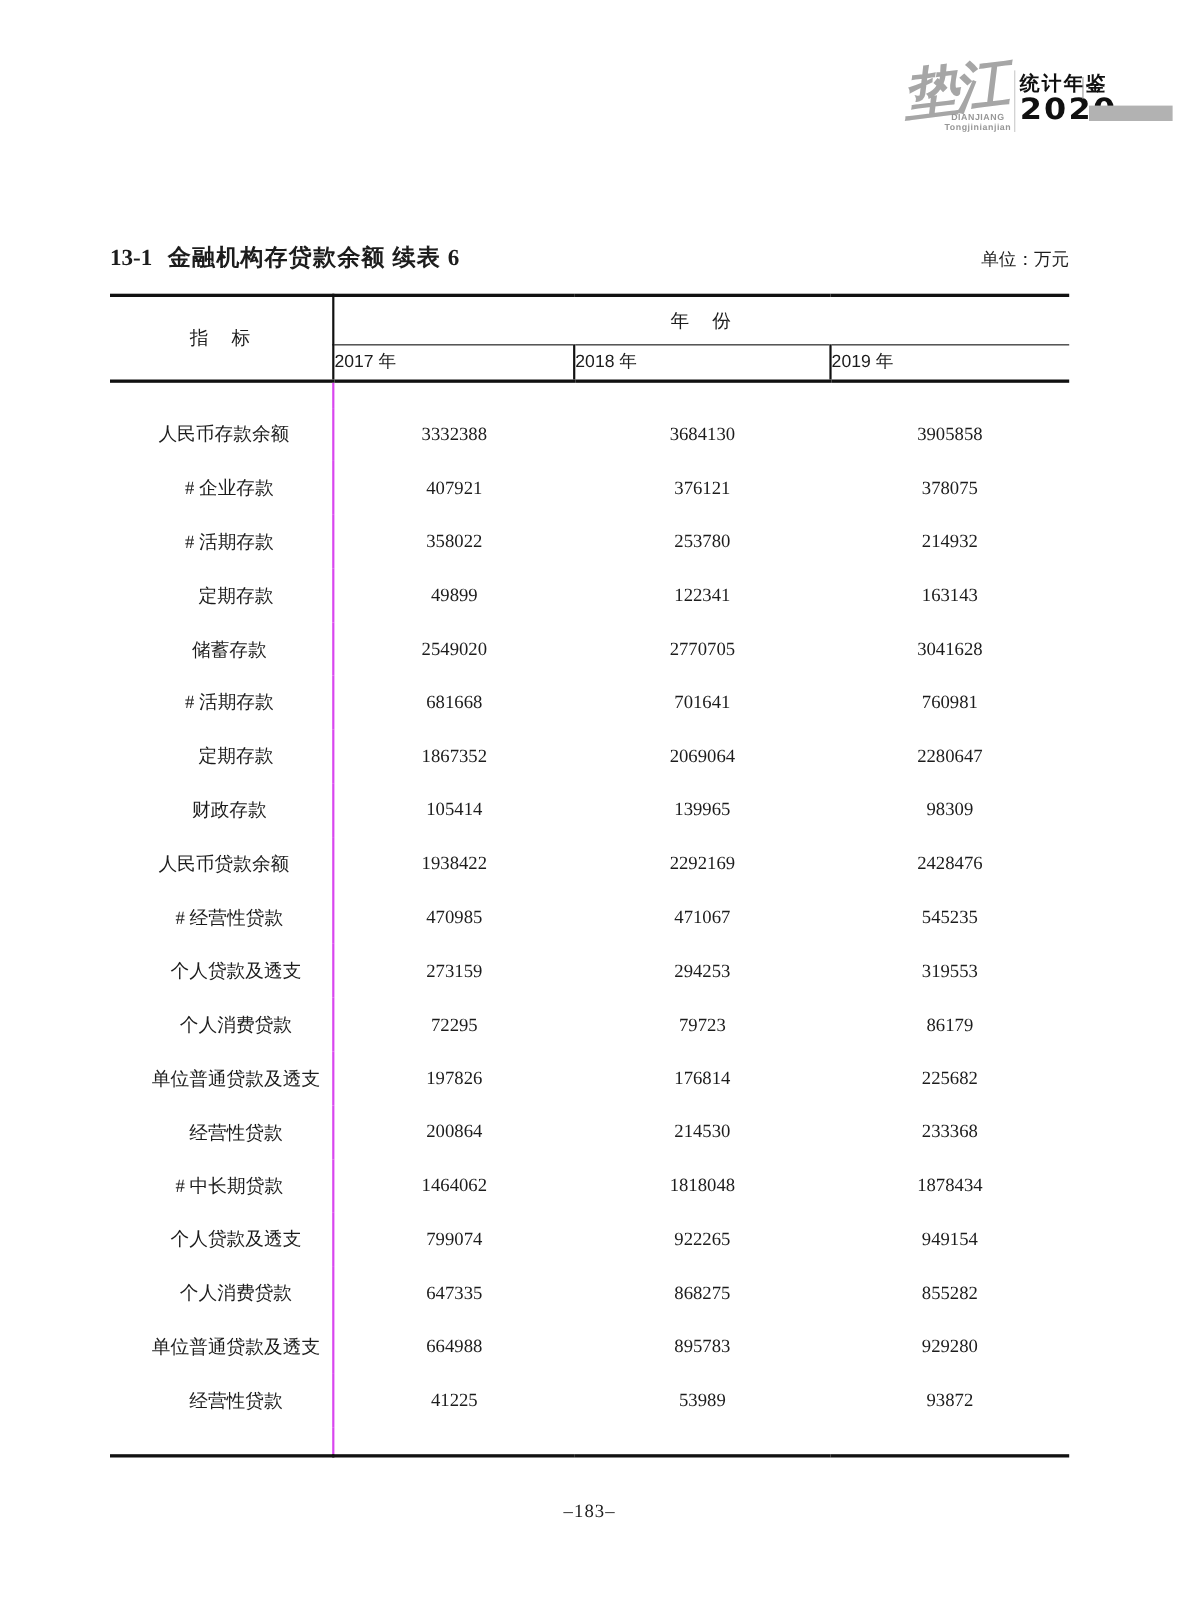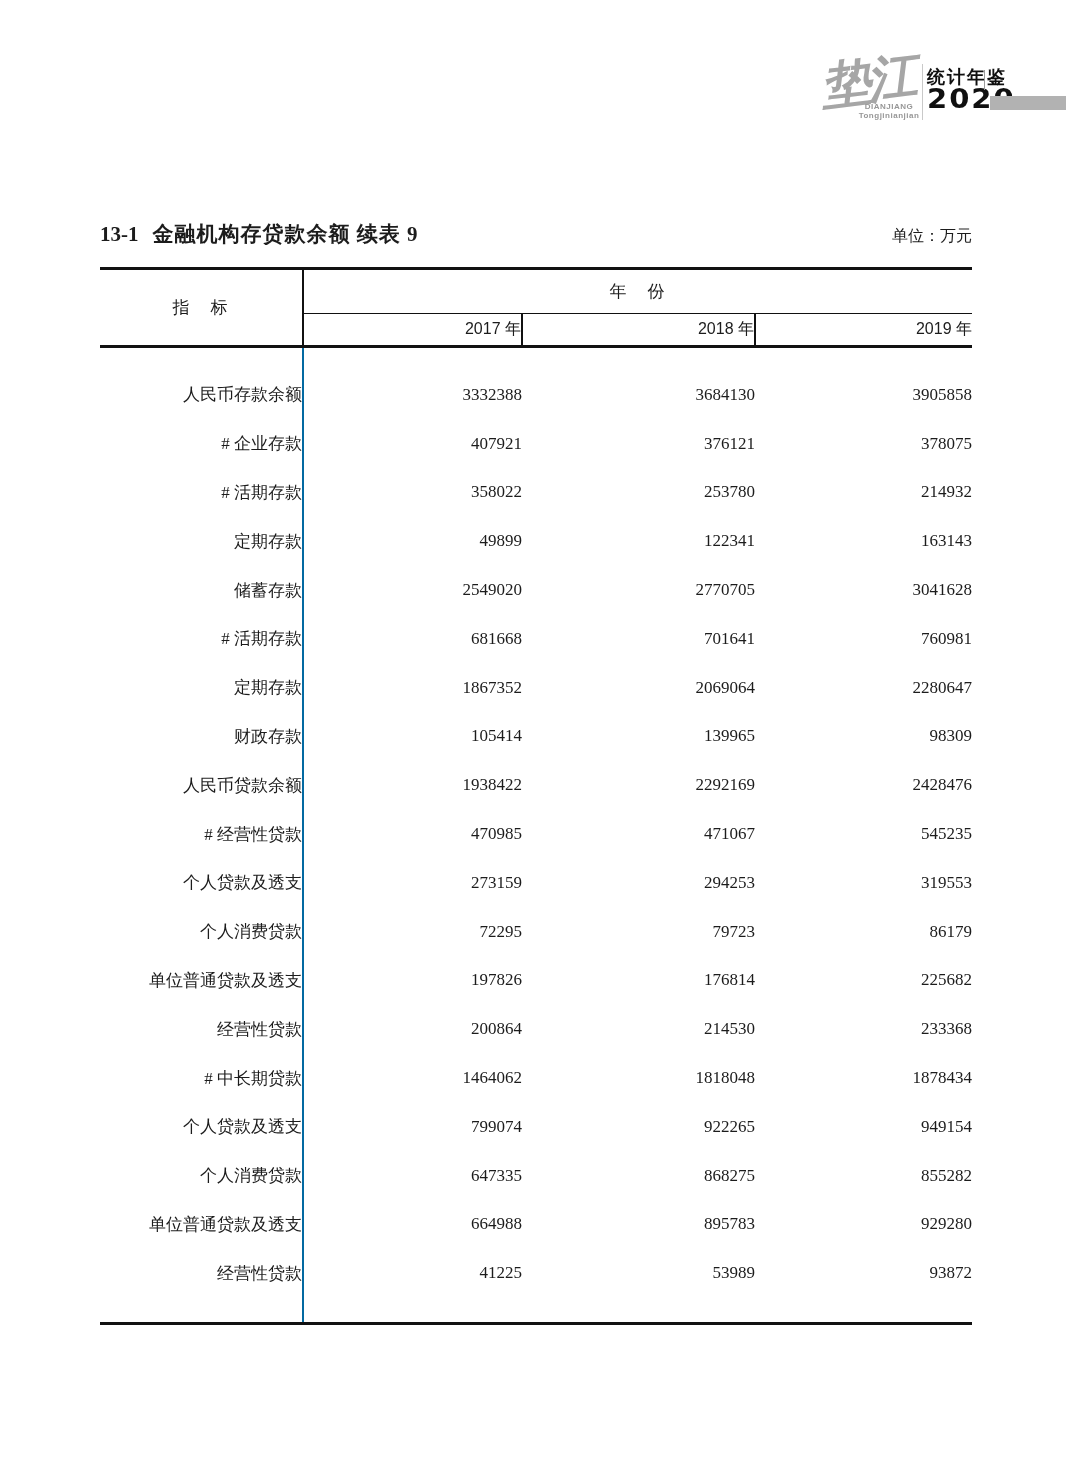--- a/index.html
+++ b/index.html
@@ -67,34 +67,34 @@
   thead th { font-weight:normal; vertical-align:middle; }
   th.indicator {
     border-right:2px solid #111;
     font-size:17px; letter-spacing:2px; text-align:center;
   }
   th.yeargroup {
     height:45px; font-size:17px; letter-spacing:2px; text-align:center;
     border-bottom:1.5px solid #111;
   }
   tr.years-row th {
-    height:33px; text-align:right;
+    height:33px; text-align:left;
     font-family:"Liberation Sans","DejaVu Sans",sans-serif;
     font-size:16px;
   }
   tr.years-row th.mid { border-left:2px solid #111; border-right:2px solid #111; }
   thead tr.years-row th, thead th.indicator { border-bottom:3px solid #111; }
 
   tbody td { vertical-align:middle; }
   tbody td.lbl {
-    border-right:2px solid #0369a1;
-    font-size:17px; text-align:right;
+    border-right:2px solid #d946ef;
+    font-size:17px; text-align:center;
   }
   tbody tr.body-row td { height:48.8px; }
-  tbody td.num { text-align:right; font-size:17px; }
+  tbody td.num { text-align:center; font-size:17px; }
   td.lv0 { padding-left:5px; }
   td.lv1 { padding-left:15px; }
   td.lv2 { padding-left:27px; }
   tr.spacer-top td { height:24px; }
   tr.spacer-bottom td { height:26px; }
 
   
   .footer {
     position:absolute; left:100px; top:1364px; width:872px;
     text-align:center; font-size:17px; letter-spacing:1px;
@@ -115,21 +115,21 @@
     <div class="logo-right">
       <div class="tj">统计年鉴</div>
       <div class="yr">2020</div>
     </div>
     <div class="logo-tick"></div>
     <div class="graybar" style="background: rgb(178, 178, 178);"></div>
   </div>
 
   <div class="title-row">
     <div class="title">
-      <span class="tnum">13-1</span><span>金融机构存贷款余额 续表 9</span>
+      <span class="tnum">13-1</span><span>金融机构存贷款余额 续表 6</span>
     </div>
     <div class="unit">单位：万元</div>
   </div>
 
   <table class="main">
     <colgroup>
       <col class="c-lbl">
         <col class="c-y17">
         <col class="c-y18">
         <col class="c-y19">
@@ -268,14 +268,15 @@
   </tr>
         <tr class="spacer-bottom">
         <td class="lbl"></td>
           <td></td>
           <td></td>
           <td></td>
       </tr>
     </tbody>
   </table>
 
+  <div class="footer">–183–</div>
 
 </div>
 
 </body></html>

